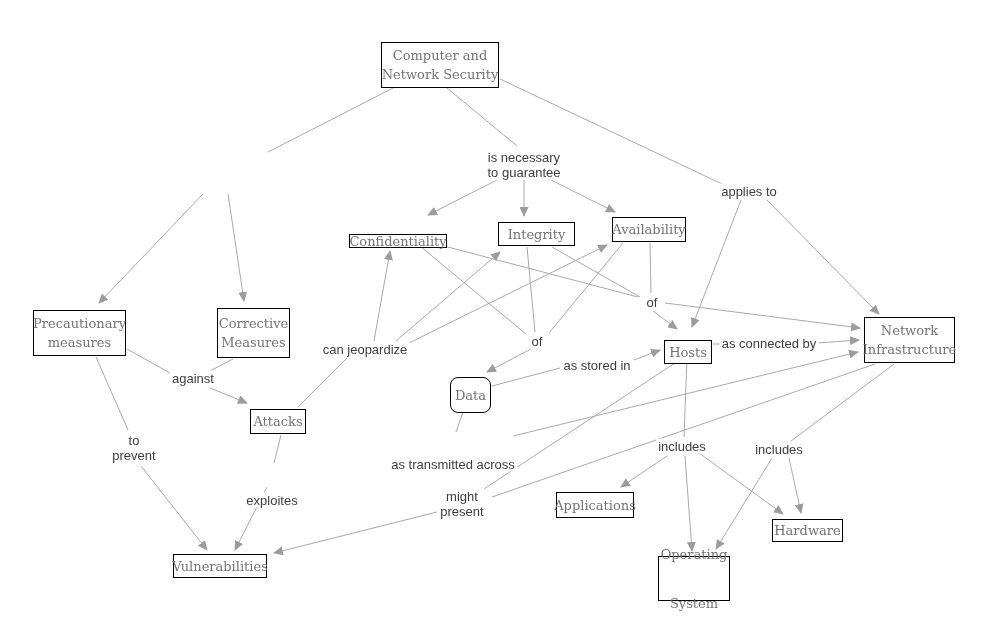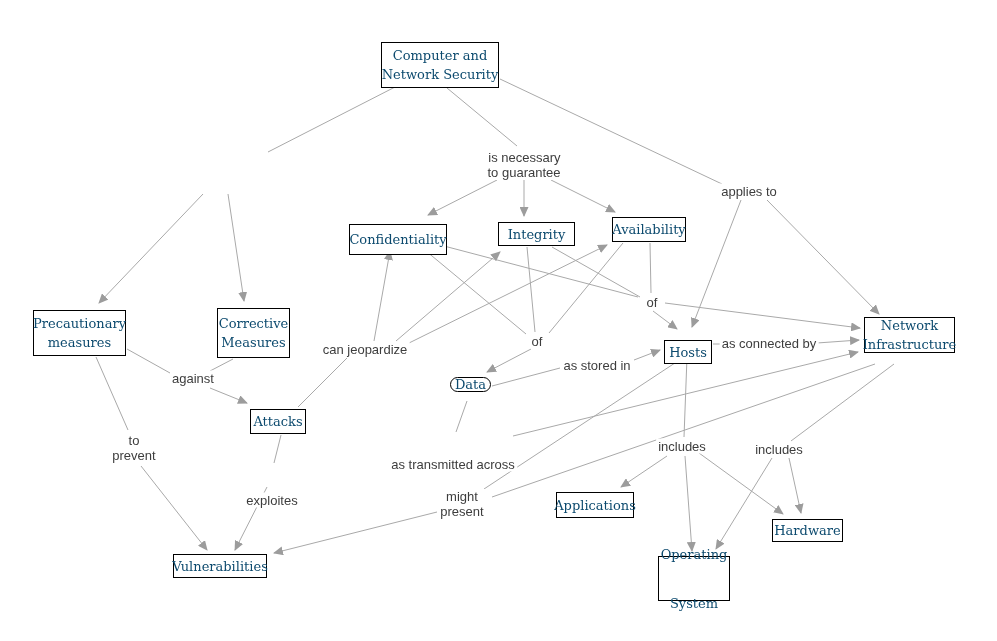--- a/index.html
+++ b/index.html
@@ -20,21 +20,21 @@
     box-sizing: border-box;
     border: 1px solid #000000;
     background: #ffffff;
     display: flex;
     flex-direction: column;
     align-items: center;
     justify-content: center;
     font-family: "DejaVu Serif", serif;
     font-size: 13px;
     line-height: 19px;
-    color: #0c4a6e;
+    color: #737373;
     text-align: right;
     white-space: nowrap;
   }
   .edge-label {
     position: absolute;
     transform: translate(-50%, -50%);
     background: #ffffff;
     color: #3d3d3d;
     font-size: 13px;
     line-height: 15px;
@@ -93,21 +93,21 @@
       <line x1="687" y1="357" x2="684" y2="437" stroke="#a9a9a9" stroke-width="1"></line>
       <line x1="667" y1="456" x2="621" y2="487" stroke="#a9a9a9" stroke-width="1" marker-end="url(#arrow)"></line>
       <line x1="685" y1="456" x2="692" y2="551" stroke="#a9a9a9" stroke-width="1" marker-end="url(#arrow)"></line>
       <line x1="699" y1="453" x2="783" y2="514" stroke="#a9a9a9" stroke-width="1" marker-end="url(#arrow)"></line>
       <line x1="894" y1="364" x2="791" y2="441" stroke="#a9a9a9" stroke-width="1"></line>
       <line x1="772" y1="458" x2="716" y2="549" stroke="#a9a9a9" stroke-width="1" marker-end="url(#arrow)"></line>
       <line x1="789" y1="458" x2="801" y2="513" stroke="#a9a9a9" stroke-width="1" marker-end="url(#arrow)"></line>
       <line x1="713" y1="344" x2="721" y2="344" stroke="#a9a9a9" stroke-width="1"></line>
       <line x1="817" y1="343" x2="859" y2="340" stroke="#a9a9a9" stroke-width="1" marker-end="url(#arrow)"></line>
     </svg>
-    <div class="edge-label" style="left: 524px; top: 165px; text-align: right;">
+    <div class="edge-label" style="left: 524px; top: 165px;">
       <div>is necessary</div>
       <div>to guarantee</div>
     </div>
     <div class="edge-label" style="left: 749px; top: 191px;">
       <div>applies to</div>
     </div>
     <div class="edge-label" style="left: 365px; top: 349px;">
       <div>can jeopardize</div>
     </div>
     <div class="edge-label" style="left: 652px; top: 302px;">
@@ -142,47 +142,47 @@
     <div class="edge-label" style="left: 682px; top: 446px;">
       <div>includes</div>
     </div>
     <div class="edge-label" style="left: 779px; top: 449px;">
       <div>includes</div>
     </div>
     <div class="node" style="left: 381px; top: 42px; width: 118px; height: 46px;">
       <div>Computer and</div>
       <div>Network Security</div>
     </div>
-    <div class="node" style="left: 349px; top: 224px; width: 98px; height: 31px;">
+    <div class="node" style="left: 349px; top: 234px; width: 98px; height: 14px;">
       <div>Confidentiality</div>
     </div>
     <div class="node" style="left: 498px; top: 222px; width: 77px; height: 24px;">
       <div>Integrity</div>
     </div>
     <div class="node" style="left: 612px; top: 217px; width: 74px; height: 25px;">
       <div>Availability</div>
     </div>
     <div class="node" style="left: 33px; top: 310px; width: 93px; height: 46px;">
       <div>Precautionary</div>
       <div>measures</div>
     </div>
     <div class="node" style="left: 217px; top: 308px; width: 73px; height: 50px;">
       <div>Corrective</div>
       <div>Measures</div>
     </div>
     <div class="node" style="left: 250px; top: 409px; width: 56px; height: 25px;">
       <div>Attacks</div>
     </div>
-    <div class="node" style="left: 450px; top: 377px; width: 41px; height: 15px; border-radius: 8px;">
+    <div class="node" style="left: 450px; top: 377px; width: 41px; height: 36px; border-radius: 8px;">
       <div>Data</div>
     </div>
     <div class="node" style="left: 664px; top: 340px; width: 48px; height: 24px;">
       <div>Hosts</div>
     </div>
-    <div class="node" style="left: 864px; top: 317px; width: 91px; height: 36px;">
+    <div class="node" style="left: 864px; top: 317px; width: 91px; height: 46px;">
       <div>Network</div>
       <div>Infrastructure</div>
     </div>
     <div class="node" style="left: 173px; top: 554px; width: 94px; height: 24px;">
       <div>Vulnerabilities</div>
     </div>
     <div class="node" style="left: 556px; top: 492px; width: 78px; height: 26px;">
       <div>Applications</div>
     </div>
     <div class="node" style="left: 772px; top: 519px; width: 71px; height: 23px;">

